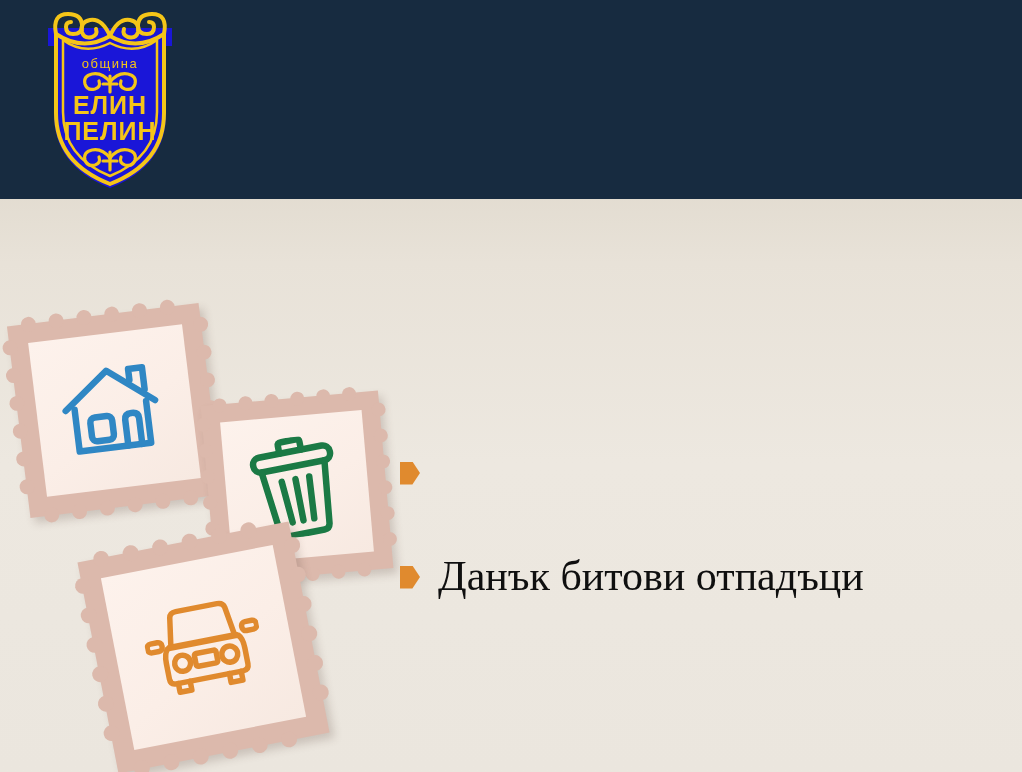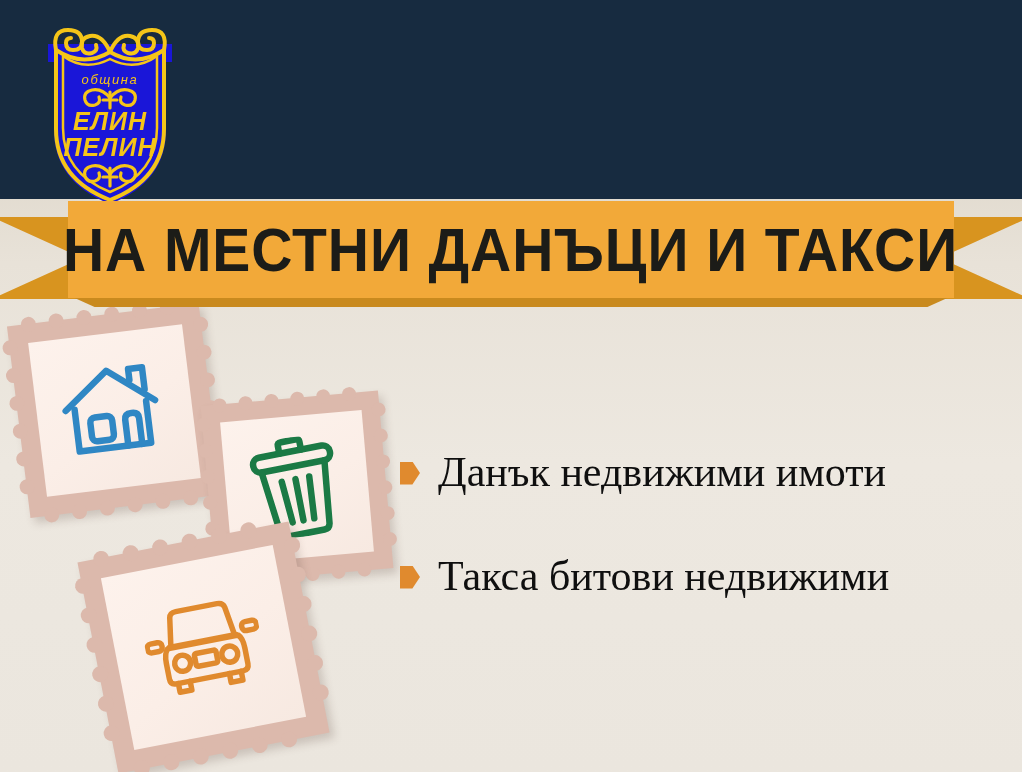--- a/index.html
+++ b/index.html
@@ -31,24 +31,23 @@
     width: 1022px;
     height: 199px;
     background: #172b40;
     z-index: 5;
   }
 
   
   .crest {
     position: absolute;
     left: 30px;
-    top: 22px;
+    top: 6px;
     width: 160px;
     height: 186px;
-    font-style: italic;
   }
   .crest svg { display: block; }
 
   
   .header-titles {
     position: absolute;
     left: 190px;
     top: 18px;
     width: 820px;
     text-align: center;
@@ -246,28 +245,20 @@
           <path d="M80 152 Q72 142 62 144 Q53 146 55 154 Q57 161 65 159 Q71 157 69 151"></path>
           <path d="M80 152 Q88 142 98 144 Q107 146 105 154 Q103 161 95 159 Q89 157 91 151"></path>
           <path d="M80 146 L80 164"></path>
           <path d="M73 155 L87 155"></path>
         </g>
       </svg>
     </div>
 
   </div>
 
-  <div class="ribbon-wrap">
-    <div class="ribbon-tail left"></div>
-    <div class="ribbon-tail right"></div>
-    <div class="ribbon-shadow"></div>
-    <div class="ribbon-main">
-      <span class="ribbon-text">НА МЕСТНИ ДАНЪЦИ И ТАКСИ</span>
-    </div>
-  </div>
 
   <div class="stamps">
 
     <div class="stamp stamp-house">
       <div class="scallop" style="left:-7px;top:14px;width:15px;height:15px;"></div>
       <div class="scallop" style="left:-7px;top:42px;width:15px;height:15px;"></div>
       <div class="scallop" style="left:-7px;top:70px;width:15px;height:15px;"></div>
       <div class="scallop" style="left:-7px;top:98px;width:15px;height:15px;"></div>
       <div class="scallop" style="left:-7px;top:126px;width:15px;height:15px;"></div>
       <div class="scallop" style="left:-7px;top:154px;width:15px;height:15px;"></div>
@@ -381,21 +372,20 @@
             <rect x="99" y="28" width="15" height="9" rx="4"></rect>
           </g>
         </svg>
       </div>
     </div>
   </div>
 
   <div class="bullet-list">
     <div class="bullet-row">
       <span class="bullet-marker"></span>
-      <span class="bullet-label">Данък недвижими имоти</span>
     </div>
     <div class="bullet-row">
       <span class="bullet-marker"></span>
-      <span class="bullet-label">Такса битови недвижими</span>
+      <span class="bullet-label">Данък битови отпадъци</span>
     </div>
   </div>
 
 </div>
 
 </body></html>

